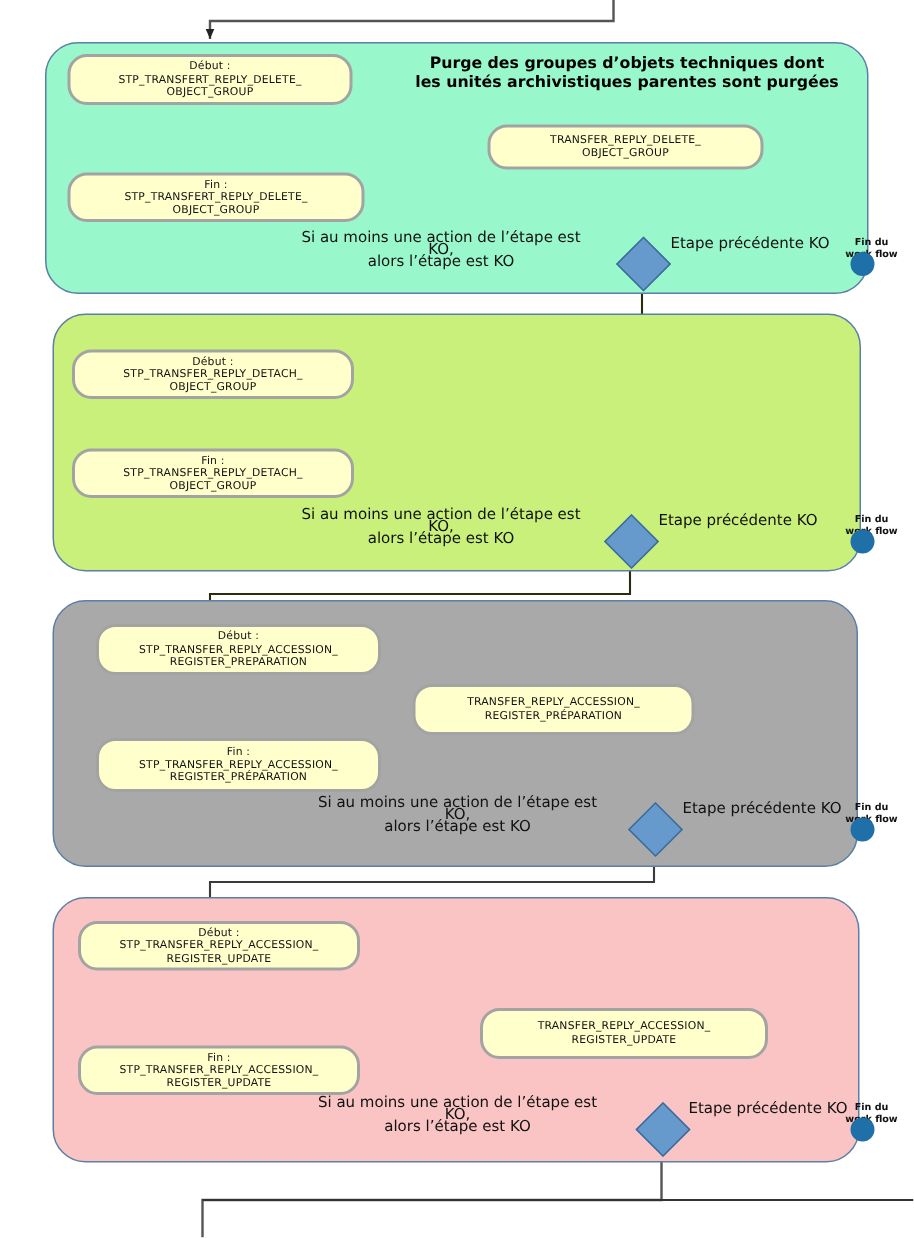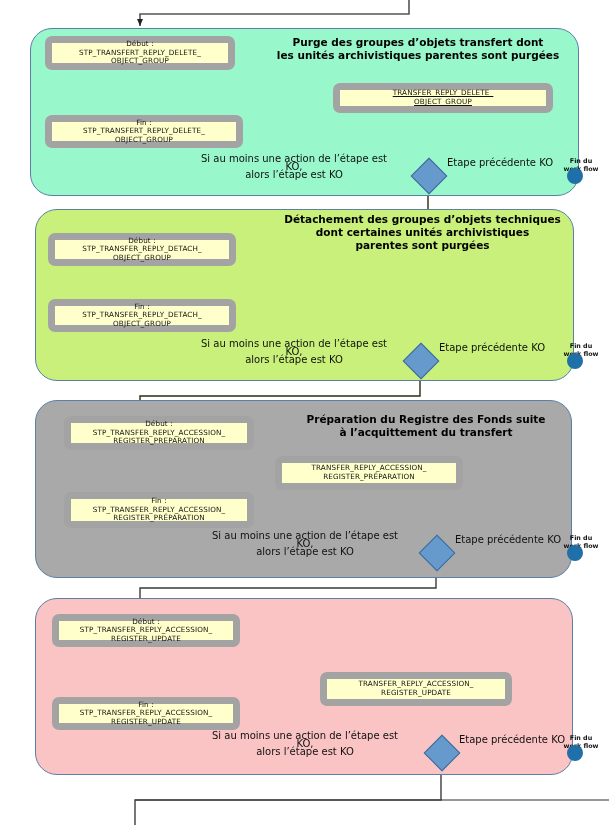--- a/index.html
+++ b/index.html
@@ -31,22 +31,22 @@
     text-align: center;
     font-weight: bold;
     font-size: 10.5px;
     line-height: 13px;
     color: #000000;
     white-space: pre-line;
   }
   .node {
     position: absolute;
     background: #ffffcc;
-    border: 7px solid #a3a3a3;
-    border-radius: 7px;
+    border: 2px solid #a3a3a3;
+    border-radius: 13px;
     box-sizing: border-box;
     display: flex;
     align-items: center;
     justify-content: center;
     text-align: center;
     font-size: 7.2px;
     line-height: 8.6px;
     letter-spacing: 0.15px;
     color: #111111;
     white-space: pre-line;
@@ -137,51 +137,48 @@
     <g stroke="#555555" stroke-width="1.6" fill="none">
       <path d="M441,765 L441,800 L135,800 L135,825"></path>
     </g>
     <g stroke="#333333" stroke-width="1.2" fill="none">
       <path d="M135,800 L609,800"></path>
     </g>
   </svg>
 
   <div class="stage" style="left:30px; top:28px; width:549px; height:168px; background:#99f7cc;"></div>
 
-  <div class="stage-title" style="left:268px; top:36px; width:300px;">Purge des groupes d’objets transfert dont
+  <div class="stage-title" style="left:268px; top:36px; width:300px;">Purge des groupes d’objets techniques dont
 les unités archivistiques parentes sont purgées</div>
 
   <div class="node" style="left:45px; top:36px; width:190px; height:34px;">Début :
 STP_TRANSFERT_REPLY_DELETE_
 OBJECT_GROUP</div>
 
-  <div class="node" style="left:333px; top:83px; width:220px; height:30px;text-decoration:underline;">TRANSFER_REPLY_DELETE_
+  <div class="node" style="left:325px; top:83px; width:184px; height:30px;">TRANSFER_REPLY_DELETE_
 OBJECT_GROUP</div>
 
   <div class="node" style="left:45px; top:115px; width:198px; height:33px;">Fin :
 STP_TRANSFERT_REPLY_DELETE_
 OBJECT_GROUP</div>
 
   <div class="edge-label" style="left:194px; top:155px; width:200px;">Si au moins une action de l’étape est KO,
 alors l’étape est KO</div>
 
   <div class="edge-label" style="left:440px; top:159px; width:120px;">Etape précédente KO</div>
 
   <div style="position:absolute; left:416px; top:163px; width:24px; height:24px; background:#6699cc; border:1px solid #3d6b99; transform:rotate(45deg);"></div>
 
   <div class="end-label" style="left:556px; top:157px; width:50px;">Fin du
 work flow</div>
 
   <div style="position:absolute; left:567px; top:168px; width:16px; height:16px; border-radius:50%; background:#1f6fa8;"></div>
 
   <div class="stage" style="left:35px; top:209px; width:539px; height:172px; background:#c8f07a;"></div>
 
-  <div class="stage-title" style="left:280px; top:213px; width:285px;">Détachement des groupes d’objets techniques
-dont certaines unités archivistiques
-parentes sont purgées</div>
 
   <div class="node" style="left:48px; top:233px; width:188px; height:33px;">Début :
 STP_TRANSFER_REPLY_DETACH_
 OBJECT_GROUP</div>
 
 
   <div class="node" style="left:48px; top:299px; width:188px; height:33px;">Fin :
 STP_TRANSFER_REPLY_DETACH_
 OBJECT_GROUP</div>
 
@@ -192,22 +189,20 @@
 
   <div style="position:absolute; left:408px; top:348px; width:24px; height:24px; background:#6699cc; border:1px solid #3d6b99; transform:rotate(45deg);"></div>
 
   <div class="end-label" style="left:556px; top:342px; width:50px;">Fin du
 work flow</div>
 
   <div style="position:absolute; left:567px; top:353px; width:16px; height:16px; border-radius:50%; background:#1f6fa8;"></div>
 
   <div class="stage" style="left:35px; top:400px; width:537px; height:178px; background:#a9a9a9;"></div>
 
-  <div class="stage-title" style="left:300px; top:413px; width:252px;">Préparation du Registre des Fonds suite
-à l’acquittement du transfert</div>
 
   <div class="node" style="left:64px; top:416px; width:190px; height:34px;">Début :
 STP_TRANSFER_REPLY_ACCESSION_
 REGISTER_PREPARATION</div>
 
   <div class="node" style="left:275px; top:456px; width:188px; height:34px;">TRANSFER_REPLY_ACCESSION_
 REGISTER_PRÉPARATION</div>
 
   <div class="node" style="left:64px; top:492px; width:190px; height:36px;">Fin :
 STP_TRANSFER_REPLY_ACCESSION_

